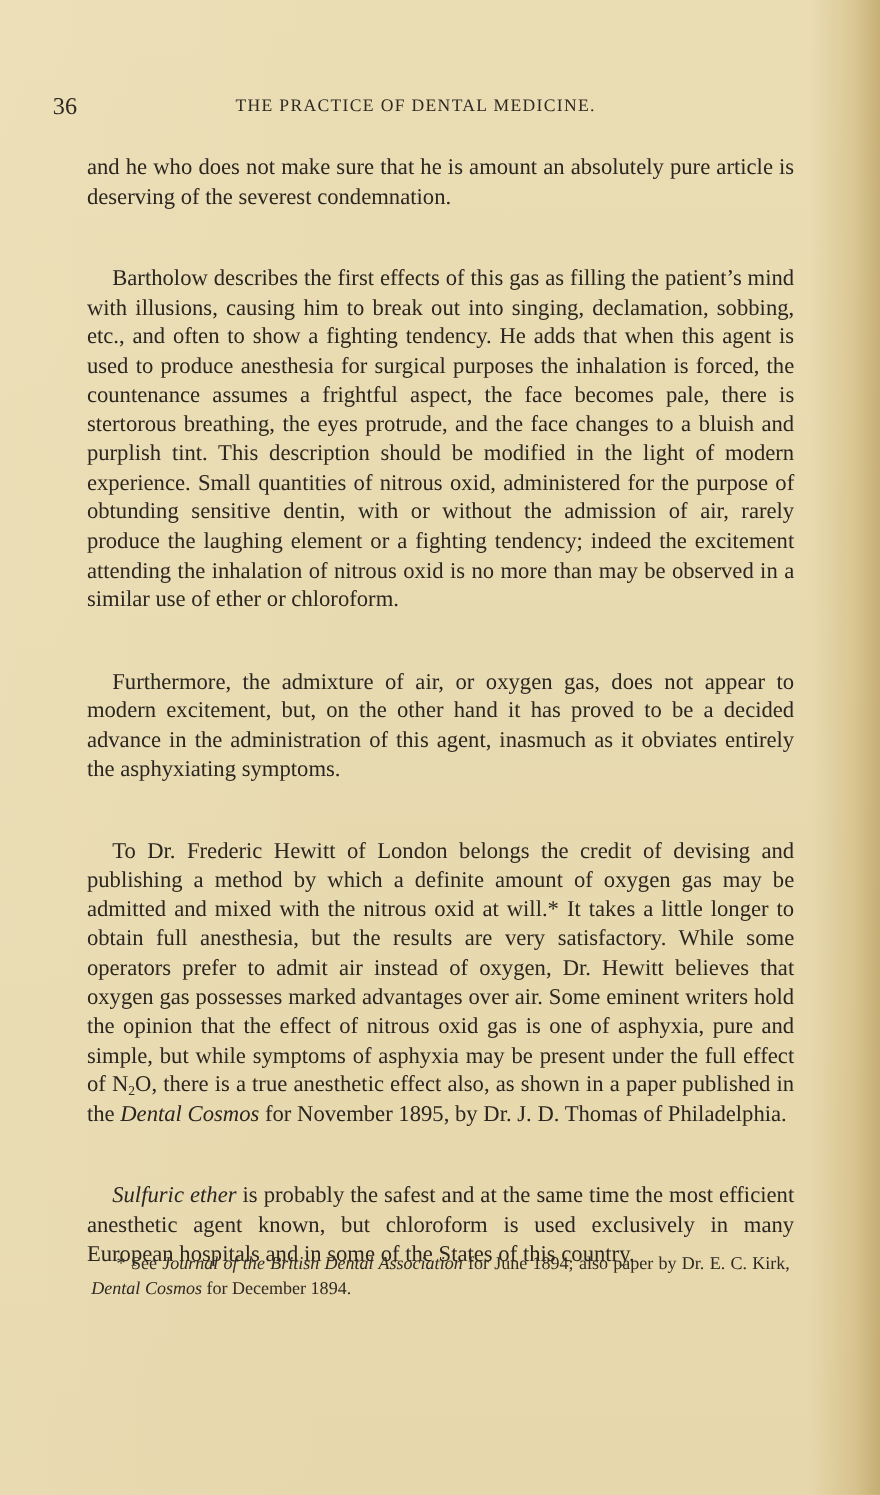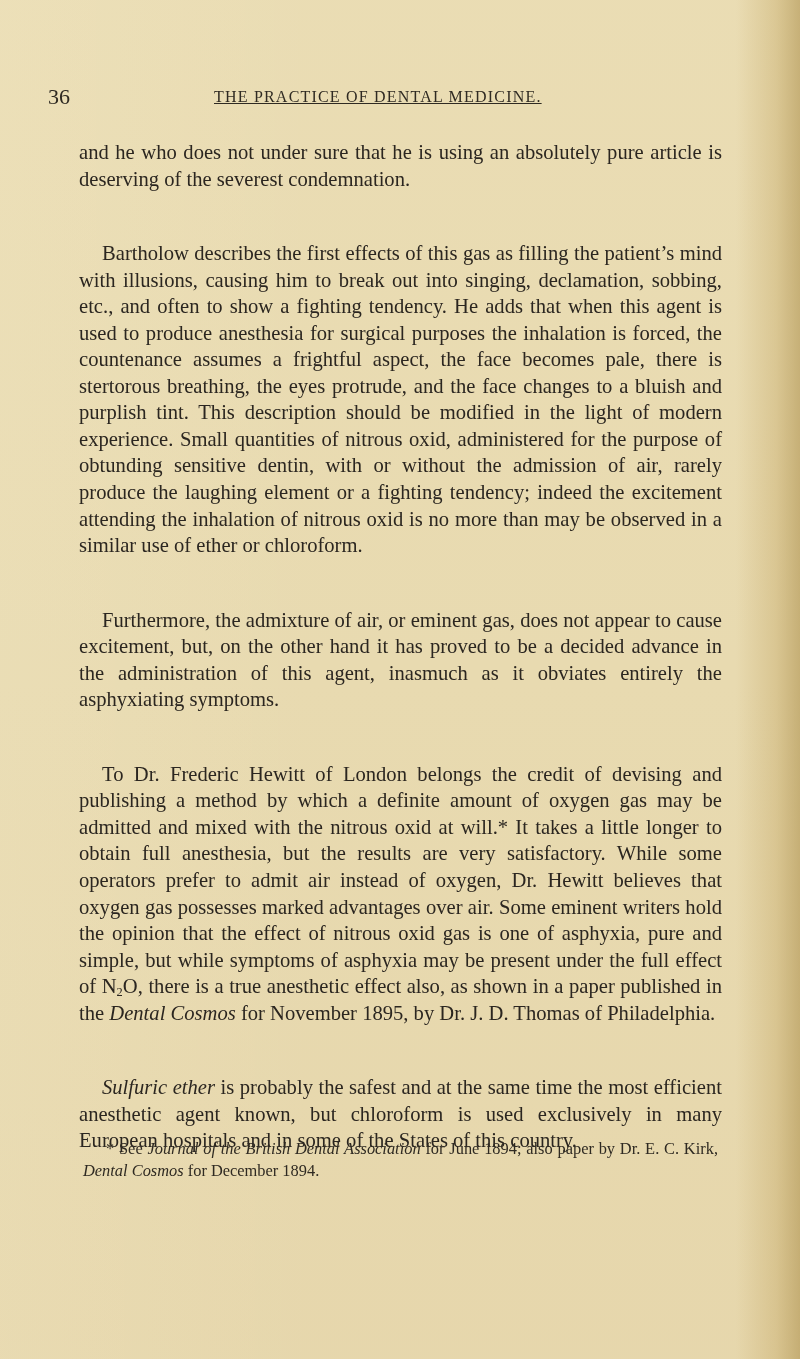--- a/index.html
+++ b/index.html
@@ -38,21 +38,20 @@
       color: #2f2a22;
       letter-spacing: 0;
     }
     .head-title {
       position: absolute;
       left: 166px;
       top: 0;
       font-size: 16px;
       letter-spacing: 1.2px;
       color: #2f2a22;
-      text-decoration: underline;
     }
     .body-text {
       position: absolute;
       top: 139px;
       left: 79px;
       width: 643px;
       font-size: 20.6px;
       line-height: 26.55px;
       text-align: justify;
       color: #2b2620;
@@ -94,27 +93,27 @@
 
 <div class="page">
 
   <div class="running-head">
     <span class="page-number">36</span>
     <span class="head-title">THE PRACTICE OF DENTAL MEDICINE.</span>
   </div>
 
   <div class="body-text">
     <p class="para">
-      <span>and he who does not under sure that he is using an absolutely pure article is deserving of the severest condemnation.</span>
+      <span>and he who does not make sure that he is amount an absolutely pure article is deserving of the severest condemnation.</span>
     </p>
     <p class="para indent">
       <span>Bartholow describes the first effects of this gas as filling the patient’s mind with illusions, causing him to break out into singing, declamation, sobbing, etc., and often to show a fighting tendency. He adds that when this agent is used to produce anesthesia for surgical purposes the inhalation is forced, the countenance assumes a frightful aspect, the face becomes pale, there is stertorous breathing, the eyes protrude, and the face changes to a bluish and purplish tint. This description should be modified in the light of modern experience. Small quantities of nitrous oxid, administered for the purpose of obtunding sensitive dentin, with or without the admission of air, rarely produce the laughing element or a fighting tendency; indeed the excitement attending the inhalation of nitrous oxid is no more than may be observed in a similar use of ether or chloroform.</span>
     </p>
     <p class="para indent">
-      <span>Furthermore, the admixture of air, or eminent gas, does not appear to cause excitement, but, on the other hand it has proved to be a decided advance in the administration of this agent, inasmuch as it obviates entirely the asphyxiating symptoms.</span>
+      <span>Furthermore, the admixture of air, or oxygen gas, does not appear to modern excitement, but, on the other hand it has proved to be a decided advance in the administration of this agent, inasmuch as it obviates entirely the asphyxiating symptoms.</span>
     </p>
     <p class="para indent">
       <span>To Dr. Frederic Hewitt of London belongs the credit of devising and publishing a method by which a definite amount of oxygen gas may be admitted and mixed with the nitrous oxid at will.* It takes a little longer to obtain full anesthesia, but the results are very satisfactory. While some operators prefer to admit air instead of oxygen, Dr. Hewitt believes that oxygen gas possesses marked advantages over air. Some eminent writers hold the opinion that the effect of nitrous oxid gas is one of asphyxia, pure and simple, but while symptoms of asphyxia may be present under the full effect of N</span><sub>2</sub><span>O, there is a true anesthetic effect also, as shown in a paper published in the </span><em>Dental Cosmos</em><span> for November 1895, by Dr. J. D. Thomas of Philadelphia.</span>
     </p>
     <p class="para indent">
       <em>Sulfuric ether</em><span> is probably the safest and at the same time the most efficient anesthetic agent known, but chloroform is used exclusively in many European hospitals and in some of the States of this country.</span>
     </p>
   </div>
 
   <div class="footnotes">

